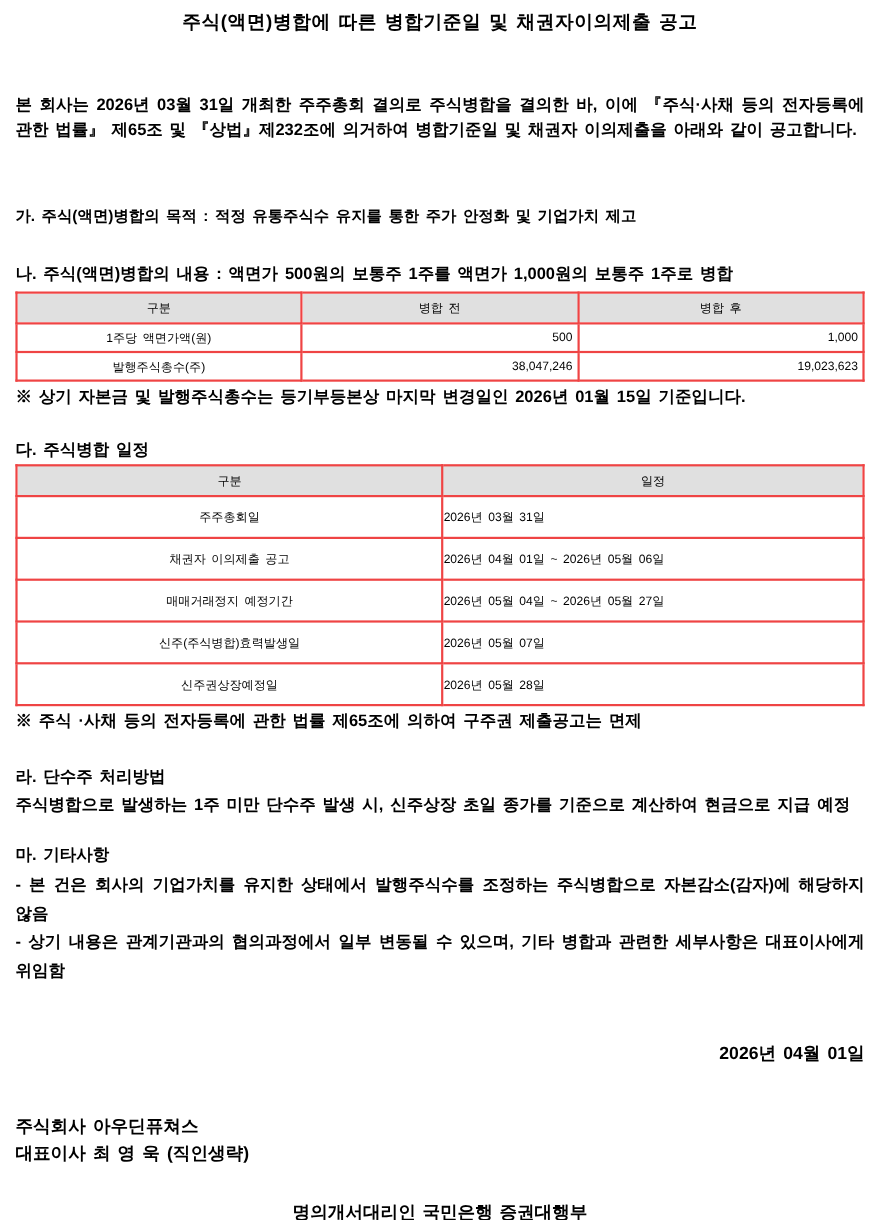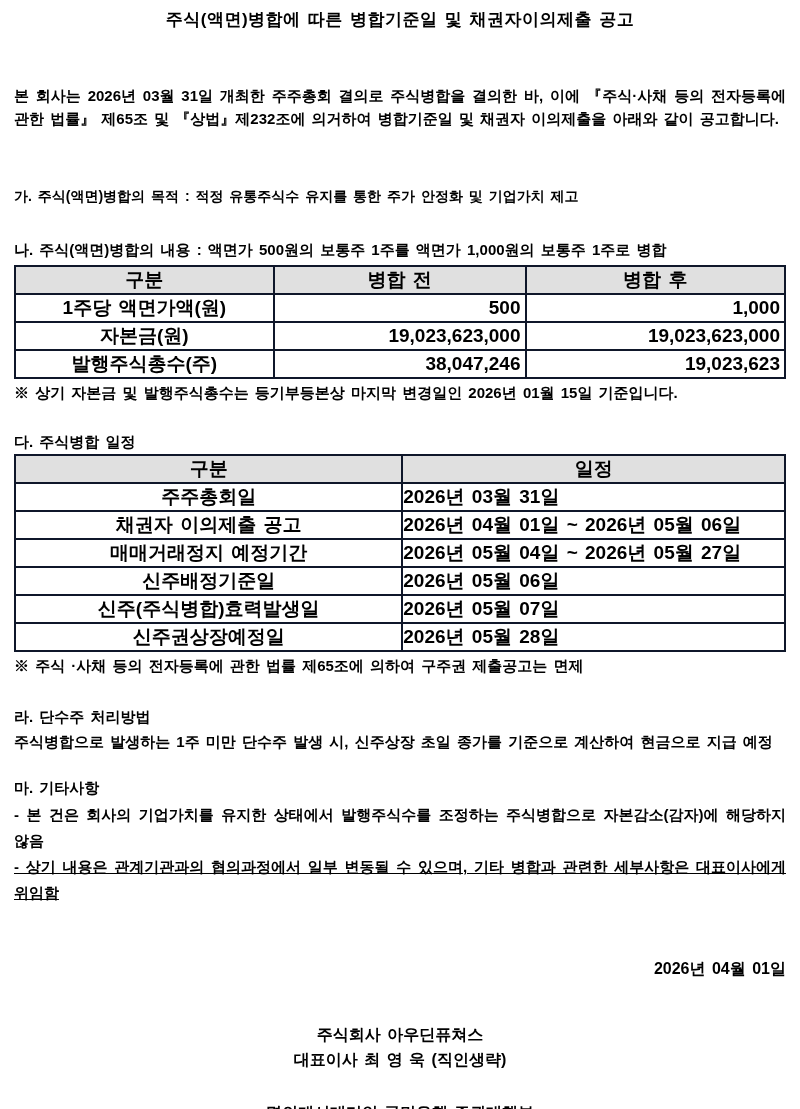--- a/index.html
+++ b/index.html
@@ -28,52 +28,51 @@
   .sec-ga { margin-top: 55px; font-size: 14px; line-height: 23px; }
   .sec-na { margin-top: 32px; font-size: 15px; line-height: 20px; }
   table {
     width: 100%;
     border-collapse: collapse;
     table-layout: fixed;
   }
   .t1 { margin-top: 5px; }
   .t2 { margin-top: 2px; }
   th, td {
-    border: 2px solid #0f172a;
-    font-size: 19px;
-    font-weight: bold;
+    border: 2px solid #ef4444;
+    font-size: 11px;
+    font-weight: normal;
     overflow: hidden;
     white-space: nowrap;
   }
   th {
     background: #e0e0e0;
     height: 28px;
     text-align: center;
   }
   td { height: 26px; }
-  .t2 td { height: 28px; }
+  .t2 td { height: 38px; }
   .cell-center { text-align: center; }
   .cell-num { text-align: right; padding-right: 4px; }
   .cell-left { text-align: left; }
   .table-note { margin-top: 5px; font-size: 15px; line-height: 18px; }
   .sec-da { margin-top: 30px; font-size: 15px; line-height: 20px; }
   .sec-ra { margin-top: 32px; font-size: 15px; line-height: 20px; }
   .ra-body { margin-top: 3px; font-size: 15px; line-height: 23px; text-align: justify; }
   .sec-ma { margin-top: 25px; font-size: 15px; line-height: 20px; }
   .ma-item { margin-top: 4px; font-size: 15px; line-height: 26px; text-align: justify; }
-  .ma-item + .ma-item { margin-top: 0; text-decoration: underline; }
+  .ma-item + .ma-item { margin-top: 0; }
   .footer-date {
     margin-top: 52px;
     text-align: right;
     font-size: 16px;
     line-height: 22px;
   }
   .footer-company {
     margin-top: 42px;
-    text-align: center;
     font-size: 16px;
     line-height: 25px;
   }
   .footer-agent {
     margin-top: 30px;
     text-align: center;
     font-size: 16px;
     line-height: 22px;
     font-family: Liberation Serif, serif;
   }
@@ -102,25 +101,20 @@
       <th>병합 후</th>
     </tr>
   </thead>
   <tbody>
     <tr>
       <td class="cell-center">1주당 액면가액(원)</td>
       <td class="cell-num">500</td>
       <td class="cell-num">1,000</td>
     </tr>
     <tr>
-      <td class="cell-center">자본금(원)</td>
-      <td class="cell-num">19,023,623,000</td>
-      <td class="cell-num">19,023,623,000</td>
-    </tr>
-    <tr>
       <td class="cell-center">발행주식총수(주)</td>
       <td class="cell-num">38,047,246</td>
       <td class="cell-num">19,023,623</td>
     </tr>
   </tbody>
 </table>
 
 <p class="table-note">※ 상기 자본금 및 발행주식총수는 등기부등본상 마지막 변경일인 2026년 01월 15일 기준입니다.</p>
 
 <p class="sec-da">다. 주식병합 일정</p>
@@ -143,24 +137,20 @@
     </tr>
     <tr>
       <td class="cell-center">채권자 이의제출 공고</td>
       <td class="cell-left">2026년 04월 01일 ~ 2026년 05월 06일</td>
     </tr>
     <tr>
       <td class="cell-center">매매거래정지 예정기간</td>
       <td class="cell-left">2026년 05월 04일 ~ 2026년 05월 27일</td>
     </tr>
     <tr>
-      <td class="cell-center">신주배정기준일</td>
-      <td class="cell-left">2026년 05월 06일</td>
-    </tr>
-    <tr>
       <td class="cell-center">신주(주식병합)효력발생일</td>
       <td class="cell-left">2026년 05월 07일</td>
     </tr>
     <tr>
       <td class="cell-center">신주권상장예정일</td>
       <td class="cell-left">2026년 05월 28일</td>
     </tr>
   </tbody>
 </table>
 

